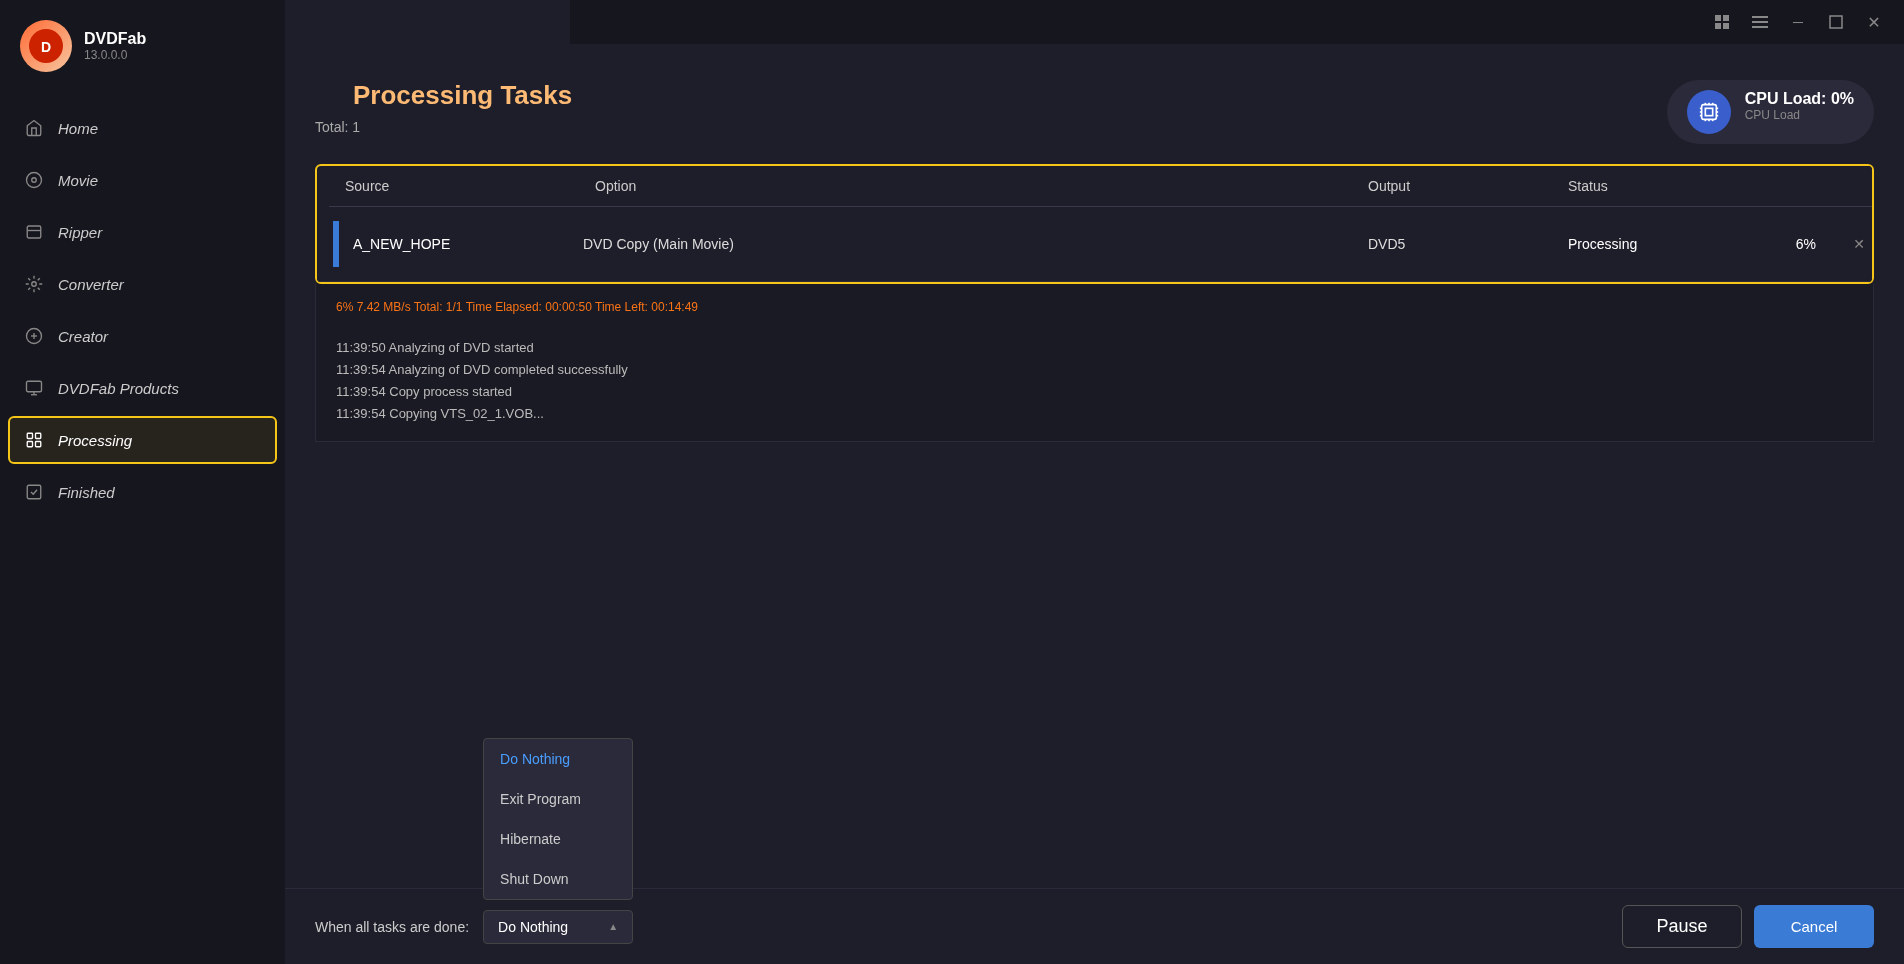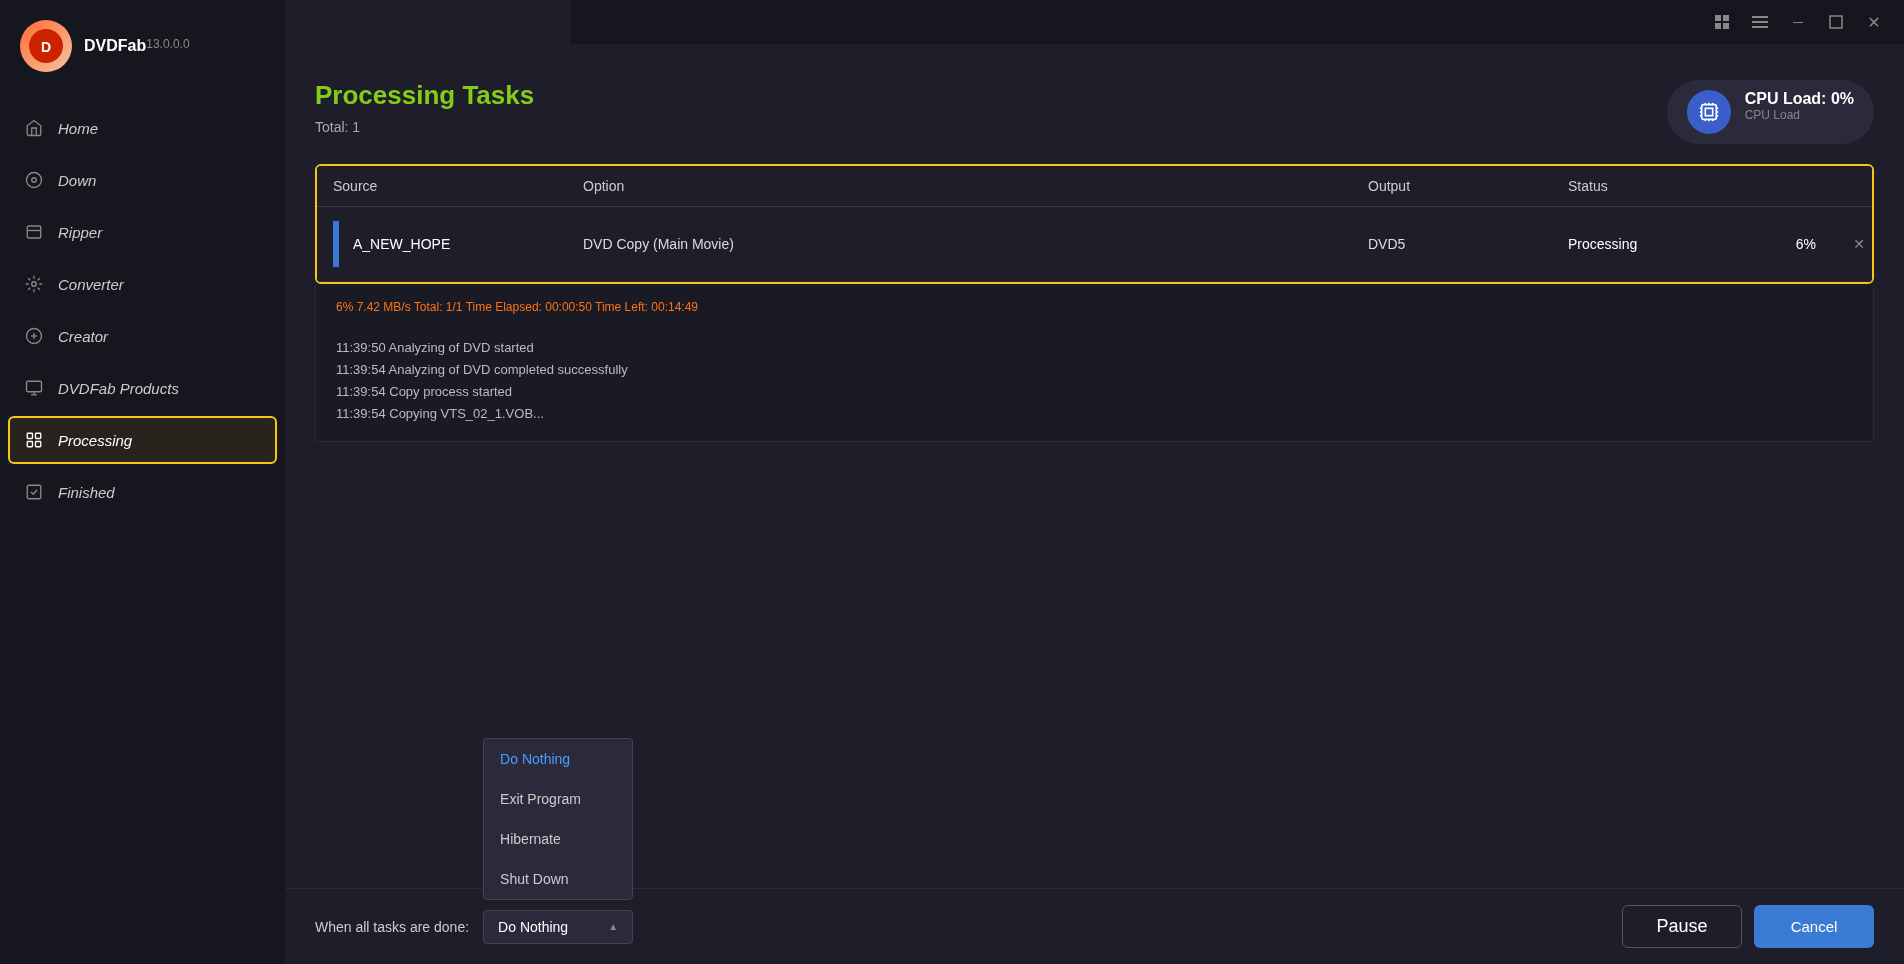--- a/index.html
+++ b/index.html
@@ -38,20 +38,21 @@
       background: linear-gradient(135deg, #ff6b35, #f7c59f);
       display: flex;
       align-items: center;
       justify-content: center;
       font-size: 22px;
       overflow: hidden;
     }
 
     .logo-text {
       display: flex;
+      flex-direction: column;
     }
 
     .logo-name {
       font-size: 16px;
       font-weight: 700;
       color: #fff;
     }
 
     .logo-version {
       font-size: 12px;
@@ -114,22 +115,23 @@
     .main-header {
       display: flex;
       align-items: flex-start;
       justify-content: space-between;
       margin-bottom: 20px;
     }
 
     .page-title {
       font-size: 26px;
       font-weight: 700;
-      color: #84cc16;
+      color: #fdba74;
       margin-bottom: 8px;
+      margin-left: 38px;
     }
 
     .total-label {
       font-size: 14px;
       color: #aaa;
     }
 
     .cpu-widget {
       display: flex;
       align-items: flex-start;
@@ -171,20 +173,21 @@
       border: 2px solid #f5c518;
       border-radius: 6px;
       overflow: hidden;
     }
 
     .table-header {
       display: grid;
       grid-template-columns: 250px 1fr 200px 200px 80px 40px;
       background: #1e1e2a;
       border-bottom: 1px solid #3a3a4a;
+      margin-left: 12px;
     }
 
     .th {
       padding: 12px 16px;
       font-size: 14px;
       color: #ccc;
       font-weight: 400;
     }
 
     .table-row {
@@ -428,21 +431,21 @@
       <span>Home</span>
     </div>
 
     <div class="nav-item">
       <span class="nav-icon">
         <svg class="icon-svg" viewBox="0 0 24 24" fill="none" stroke="currentColor" stroke-width="1.8">
           <circle cx="12" cy="12" r="10"></circle>
           <circle cx="12" cy="12" r="3"></circle>
         </svg>
       </span>
-      <span>Down</span>
+      <span>Movie</span>
     </div>
 
     <div class="nav-item">
       <span class="nav-icon">
         <svg class="icon-svg" viewBox="0 0 24 24" fill="none" stroke="currentColor" stroke-width="1.8">
           <rect x="3" y="4" width="18" height="16" rx="2"></rect>
           <line x1="3" y1="10" x2="21" y2="10"></line>
         </svg>
       </span>
       <span>Ripper</span>

